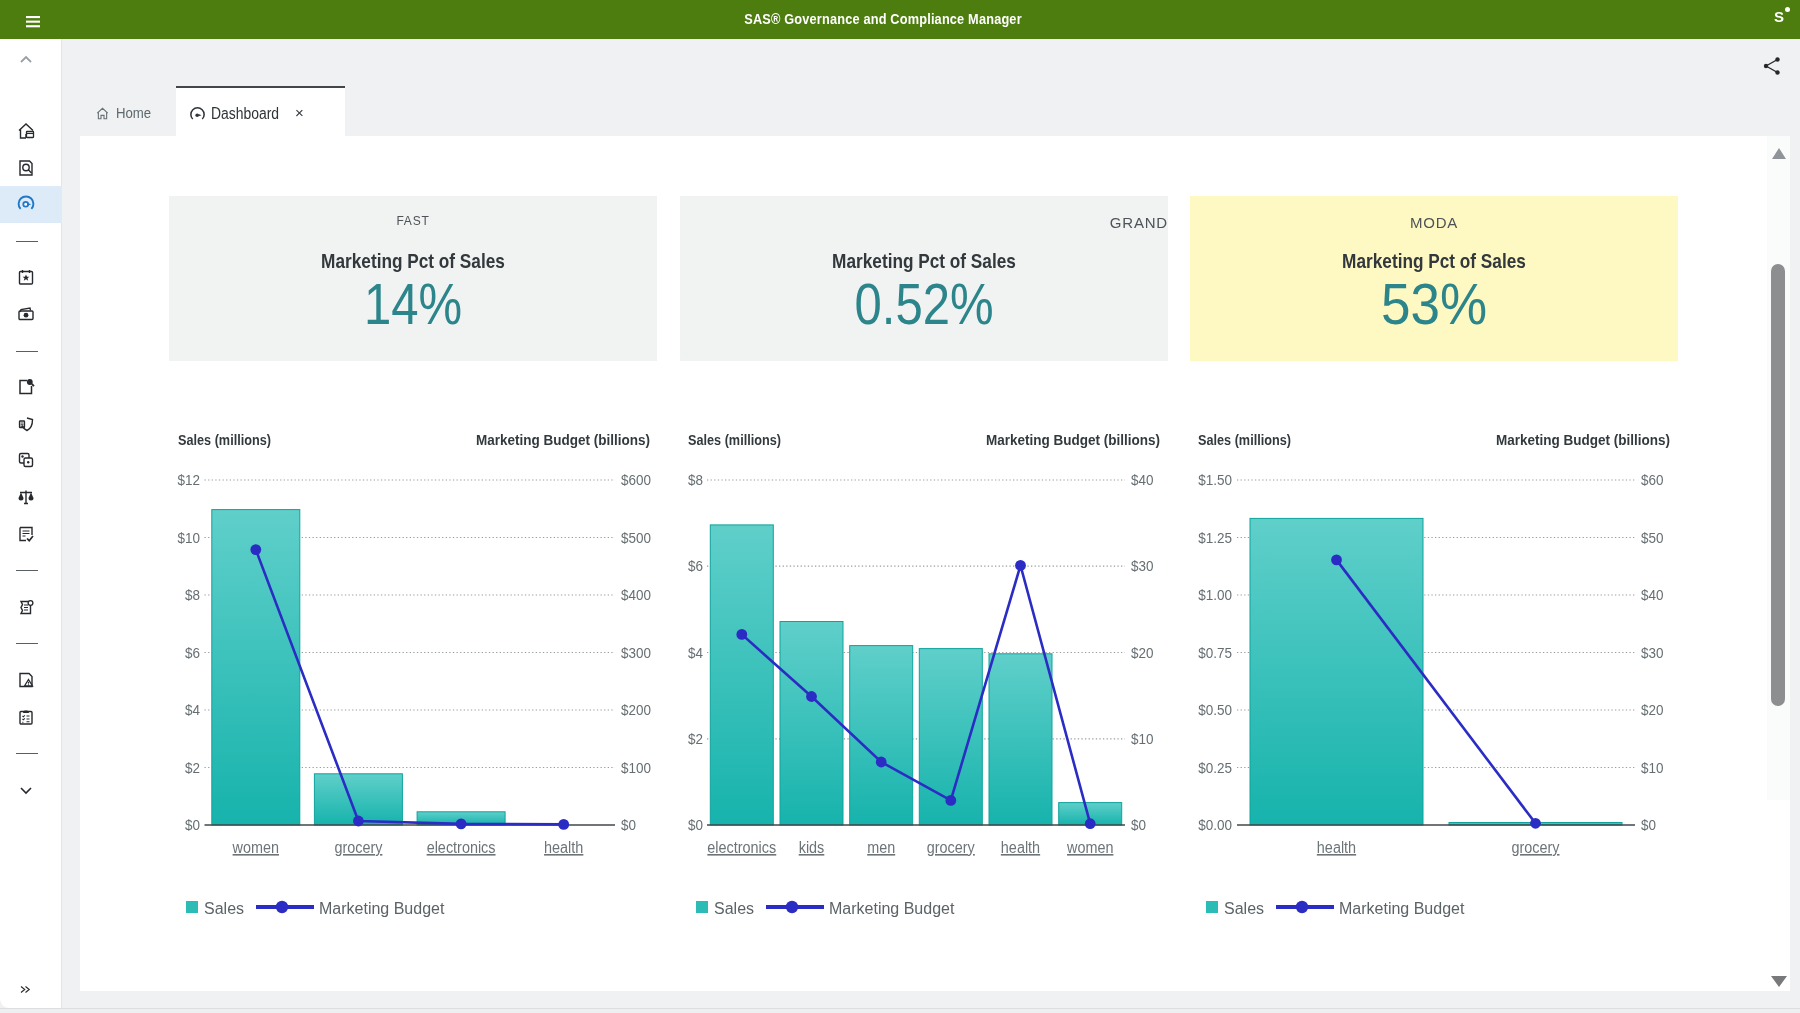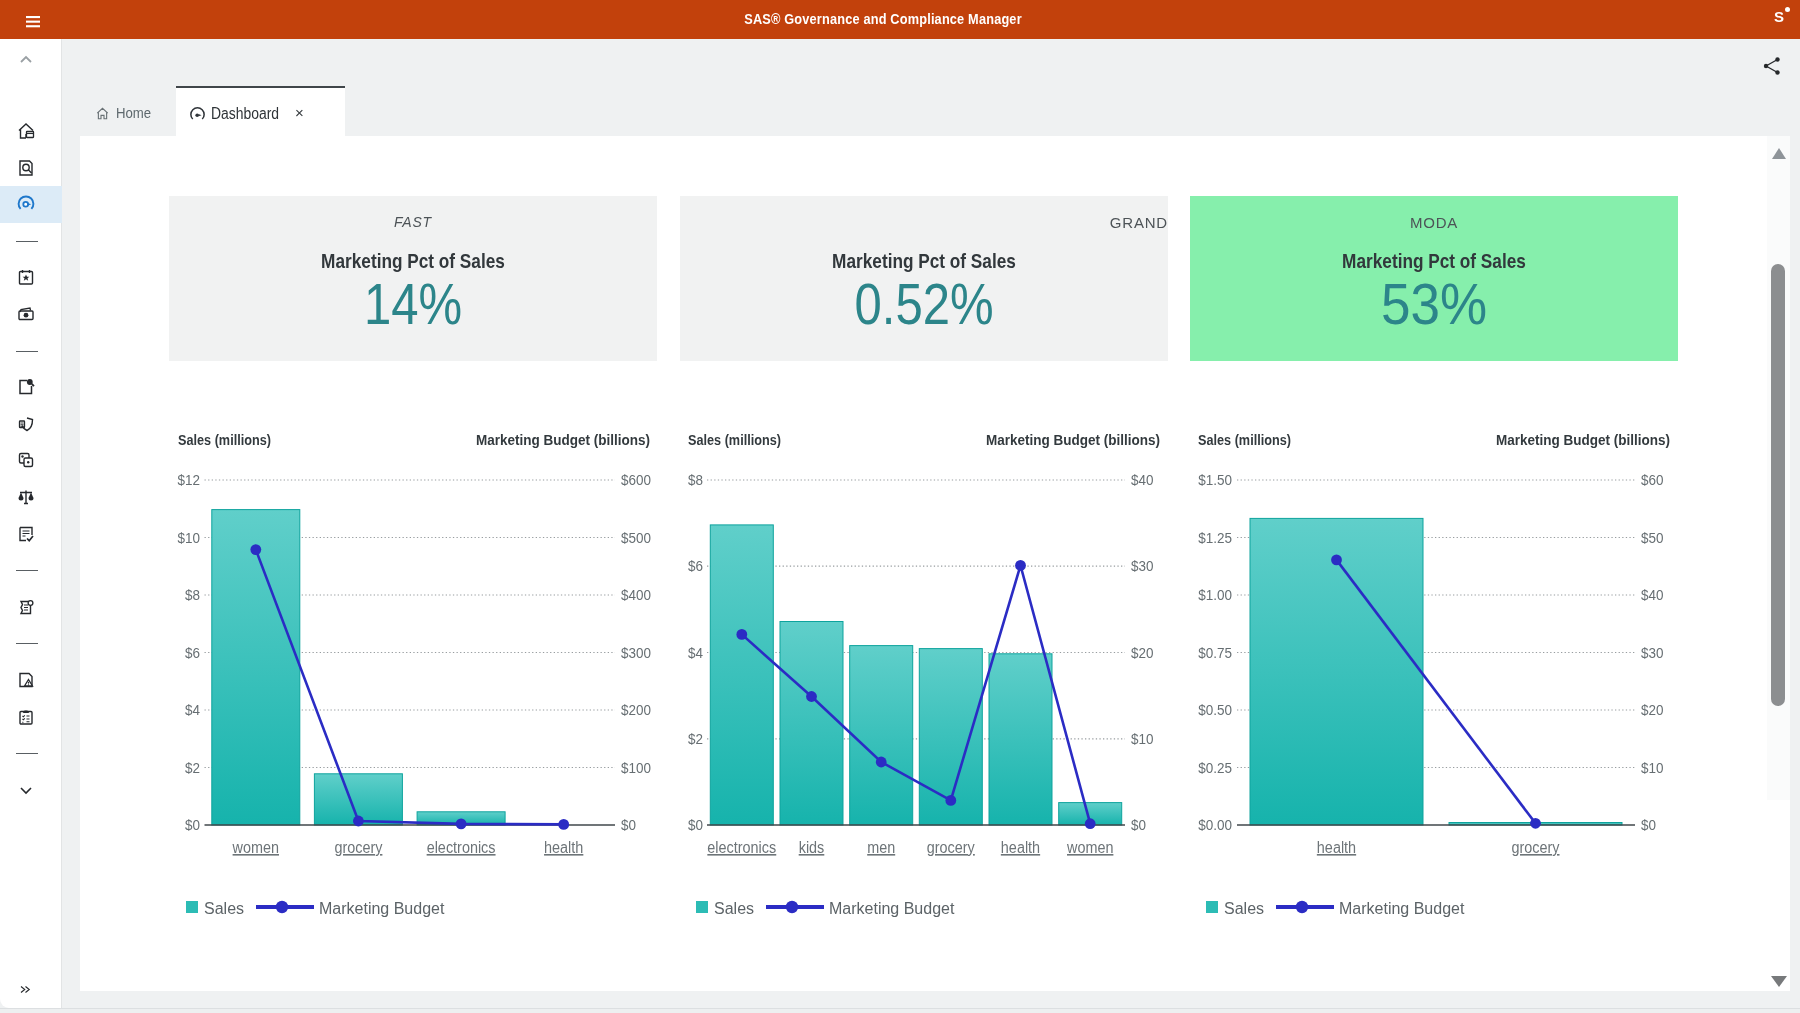--- a/index.html
+++ b/index.html
@@ -1,21 +1,21 @@
 <!DOCTYPE html>
 <html><head><meta charset="utf-8">
 <style>
 * { margin:0; padding:0; box-sizing:border-box; }
 body { width:1800px; height:1013px; position:relative; overflow:hidden;
   font-family:"Liberation Sans", sans-serif; background:#eff1f2; }
 .abs { position:absolute; }
 </style></head>
 <body>
 
-<div class="abs" style="left:0;top:0;width:1800px;height:39px;background:#c2410c;">
+<div class="abs" style="left:0;top:0;width:1800px;height:39px;background:#4d7c0f;">
   <div class="abs" style="left:26px;top:14px;"><svg width="14" height="12" viewBox="0 0 14 12">
         <rect x="0" y="0" width="14" height="2.1" fill="#fff"></rect>
         <rect x="0" y="4.6" width="14" height="2.1" fill="#fff"></rect>
         <rect x="0" y="9.2" width="14" height="2.1" fill="#fff"></rect>
       </svg></div>
   <div class="abs" style="left:583px;top:11px;width:600px;text-align:center;color:#fff;font-size:14px;font-weight:bold;white-space:nowrap;letter-spacing:0.2px;transform:scaleX(0.91);">SAS® Governance and Compliance Manager</div>
   <div class="abs" style="left:1774px;top:8px;color:#fff;font-size:15px;font-weight:bold;">S</div>
   <div class="abs" style="left:1785px;top:7px;width:5px;height:5px;border-radius:50%;background:#fff;"></div>
 </div>
 
@@ -127,30 +127,30 @@
     </svg></div>
 
 <div class="abs" style="left:80px;top:136px;width:1710px;height:855px;background:#fff;"></div>
 
 <div class="abs" style="left:1767px;top:136px;width:23px;height:664px;background:#fafbfb;"></div>
 <div class="abs" style="left:1772px;top:148px;width:0;height:0;border-left:7px solid transparent;border-right:7px solid transparent;border-bottom:11px solid #8e9499;"></div>
 <div class="abs" style="left:1771px;top:264px;width:14px;height:442px;border-radius:7px;background:#8c8e90;"></div>
 <div class="abs" style="left:1771px;top:976px;width:0;height:0;border-left:8px solid transparent;border-right:8px solid transparent;border-top:11px solid #77797b;"></div>
 
 <div style="position:absolute;left:169px;top:196px;width:488px;height:165px;background:#f1f2f2;">
-<div style="position:absolute;top:18px;left:0;width:100%;text-align:center;font-size:14px;color:#4d5357;letter-spacing:0.8px;font-style:italic;">FAST</div>
+<div style="position:absolute;top:18px;left:0;width:100%;text-align:center;font-size:12px;color:#4d5357;letter-spacing:0.8px;">FAST</div>
 <div style="position:absolute;top:53px;left:0;width:100%;text-align:center;font-size:21px;font-weight:bold;color:#32383c;transform:scaleX(0.82);">Marketing Pct of Sales</div>
 <div style="position:absolute;top:75px;left:0;width:100%;text-align:center;font-size:57px;color:#2c858a;transform:scaleX(0.86);">14%</div>
 </div>
 <div style="position:absolute;left:680px;top:196px;width:488px;height:165px;background:#f1f2f2;">
 <div style="position:absolute;top:18px;left:0;width:100%;text-align:right;font-size:15px;color:#4d5357;letter-spacing:0.8px;">GRAND</div>
 <div style="position:absolute;top:53px;left:0;width:100%;text-align:center;font-size:21px;font-weight:bold;color:#32383c;transform:scaleX(0.82);">Marketing Pct of Sales</div>
 <div style="position:absolute;top:75px;left:0;width:100%;text-align:center;font-size:57px;color:#2c858a;transform:scaleX(0.86);">0.52%</div>
 </div>
-<div style="position:absolute;left:1190px;top:196px;width:488px;height:165px;background:#86efac;padding-left:19px;">
+<div style="position:absolute;left:1190px;top:196px;width:488px;height:165px;background:#fef9c3;padding-left:19px;">
 <div style="position:absolute;top:18px;left:0;width:100%;text-align:center;font-size:15px;color:#4d5357;letter-spacing:0.8px;">MODA</div>
 <div style="position:absolute;top:53px;left:0;width:100%;text-align:center;font-size:21px;font-weight:bold;color:#32383c;transform:scaleX(0.82);">Marketing Pct of Sales</div>
 <div style="position:absolute;top:75px;left:0;width:100%;text-align:center;font-size:57px;color:#2c858a;transform:scaleX(0.93);">53%</div>
 </div>
 
 <div class="abs" style="left:0;top:1008px;width:1800px;height:5px;background:#edeff0;border-top:1px solid #dcdfe1;"></div>
 
 <div class="abs" style="left:169px;top:425px;width:488px;height:500px;"><svg width="488" height="500" viewBox="0 0 488 500" style="overflow:visible" font-family="Liberation Sans, sans-serif">
 <defs>
         <linearGradient id="barg1" x1="0" y1="0" x2="0" y2="1">

